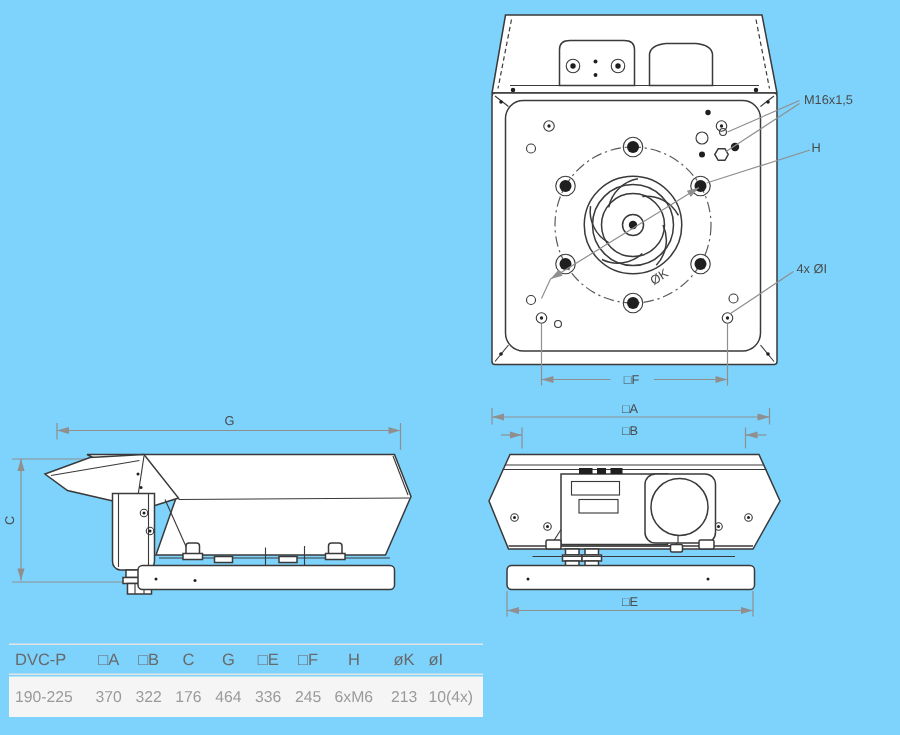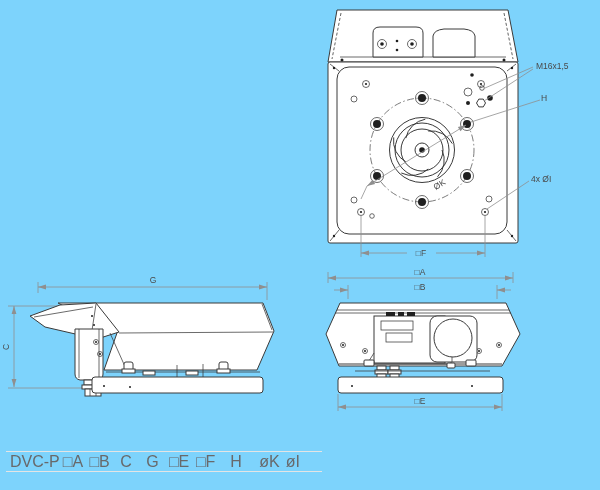--- a/index.html
+++ b/index.html
@@ -13,21 +13,21 @@
   .thin{stroke:#3a3a3a;stroke-width:.75;fill:none;}
   .dim{stroke:#8f8f8f;stroke-width:.8;fill:none;}
   .dimf{fill:#8f8f8f;stroke:none;}
   .dark{fill:#1f1f1f;stroke:none;}
   .dash{stroke:#3a3a3a;stroke-width:.8;fill:none;stroke-dasharray:3 2;}
   .bcirc{stroke:#5a5a5a;stroke-width:.8;fill:none;stroke-dasharray:7 2.5 1.5 2.5;}
 
   .spec-table{position:absolute;left:6px;top:429px;width:316px;}
   .t-row{display:flex;align-items:center;}
   .t-head{height:19px;border-top:1px solid #e4e4e4;border-bottom:1px solid #e4e4e4;
-          color:#68696b;font-size:16px;margin-top:22px;}
+          color:#68696b;font-size:11px;}
   .t-data{height:27px;background:#f5f5f6;color:#9a9a9c;font-size:10.5px;margin-top:1px;}
   .t-cell{white-space:nowrap;}
   .c0{width:50px;text-align:left;padding-left:4px;}
   .c1,.c2,.c3,.c4,.c5,.c6{width:27px;text-align:center;}
   .c7{width:35px;text-align:center;}
   .c8{width:33px;text-align:center;}
   .c9{width:37px;text-align:left;}
 </style>
 </head>
 <body>
@@ -310,15 +310,27 @@
     <div class="t-cell c1">□A</div>
     <div class="t-cell c2">□B</div>
     <div class="t-cell c3">C</div>
     <div class="t-cell c4">G</div>
     <div class="t-cell c5">□E</div>
     <div class="t-cell c6">□F</div>
     <div class="t-cell c7">H</div>
     <div class="t-cell c8">øK</div>
     <div class="t-cell c9">øI</div>
   </div>
+  <div class="t-row t-data">
+    <div class="t-cell c0">190-225</div>
+    <div class="t-cell c1">370</div>
+    <div class="t-cell c2">322</div>
+    <div class="t-cell c3">176</div>
+    <div class="t-cell c4">464</div>
+    <div class="t-cell c5">336</div>
+    <div class="t-cell c6">245</div>
+    <div class="t-cell c7">6xM6</div>
+    <div class="t-cell c8">213</div>
+    <div class="t-cell c9">10(4x)</div>
+  </div>
 </div>
 
 </div>
 
 </body></html>

